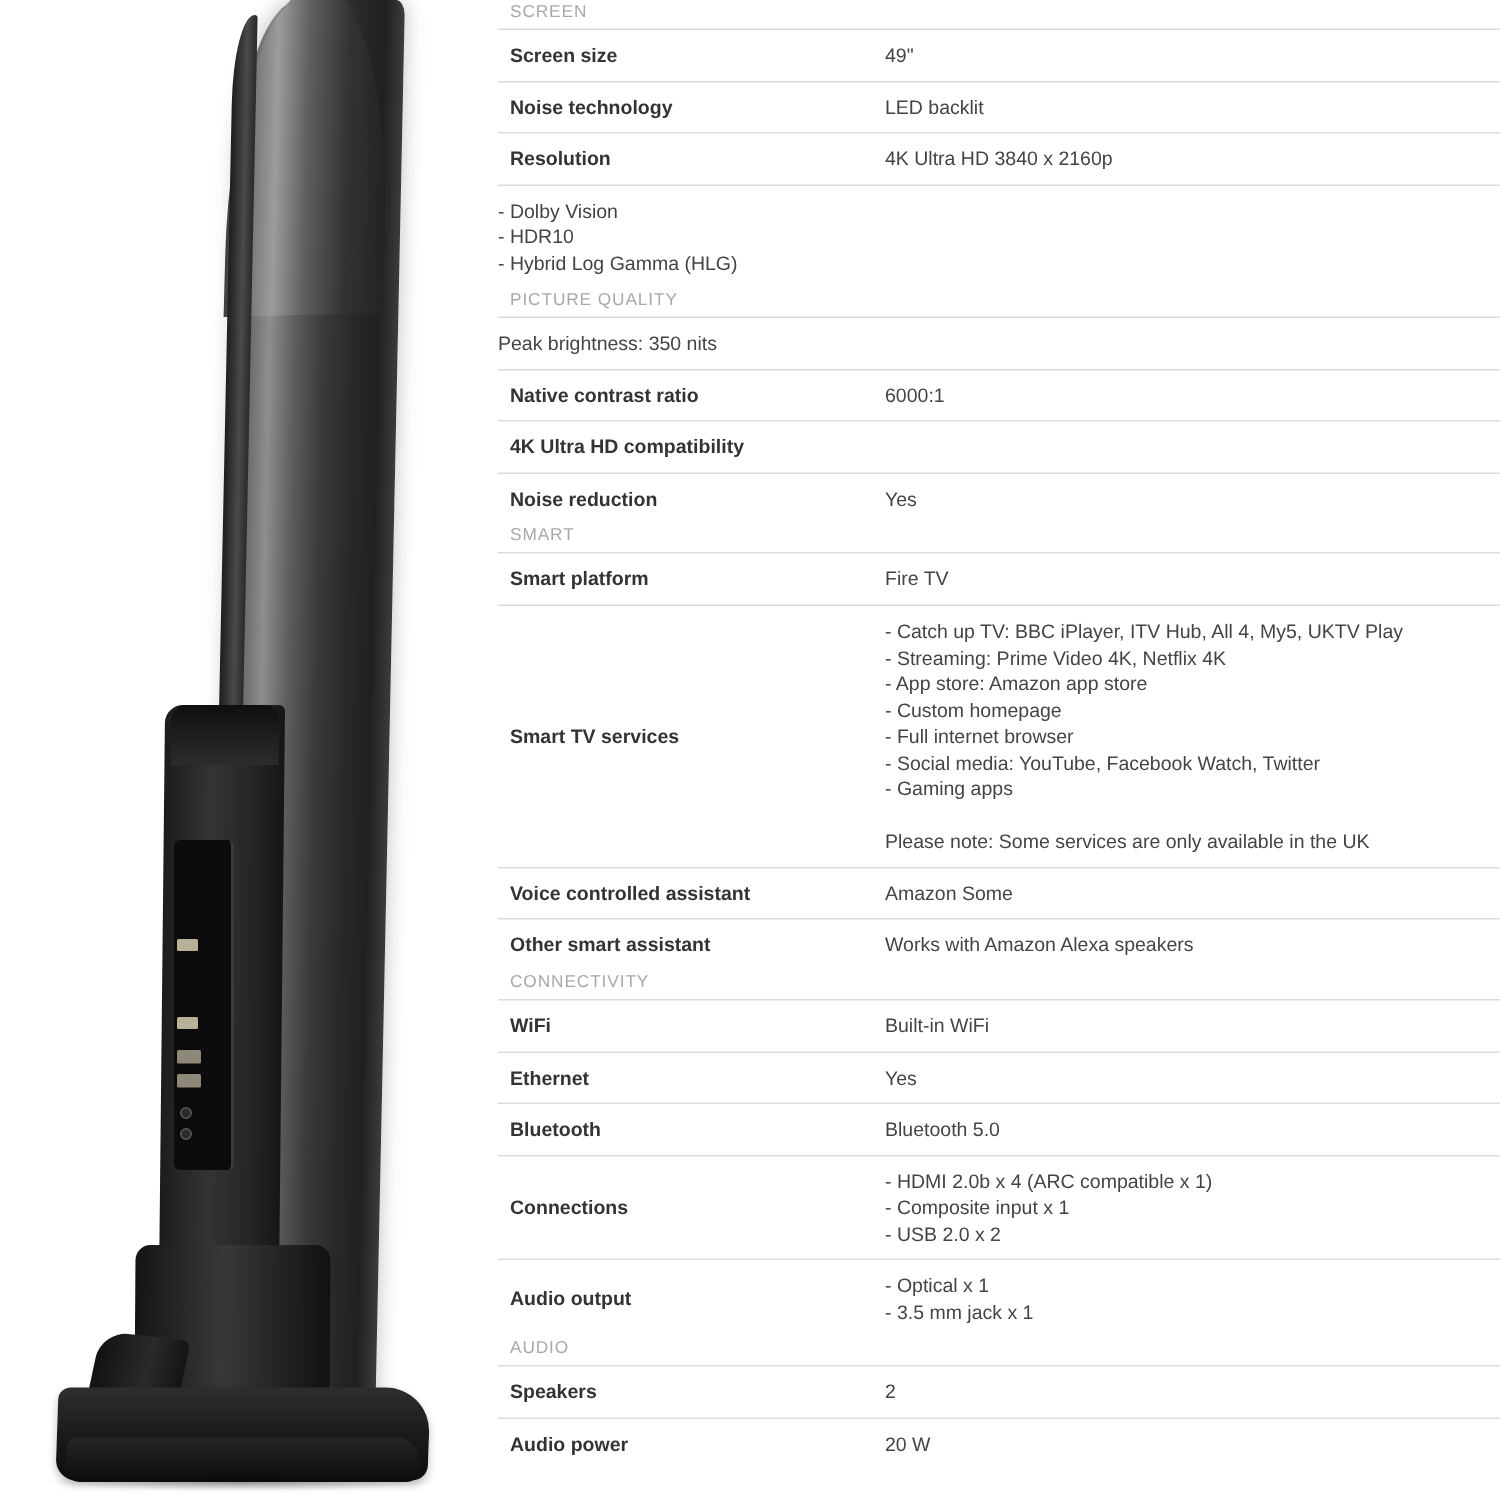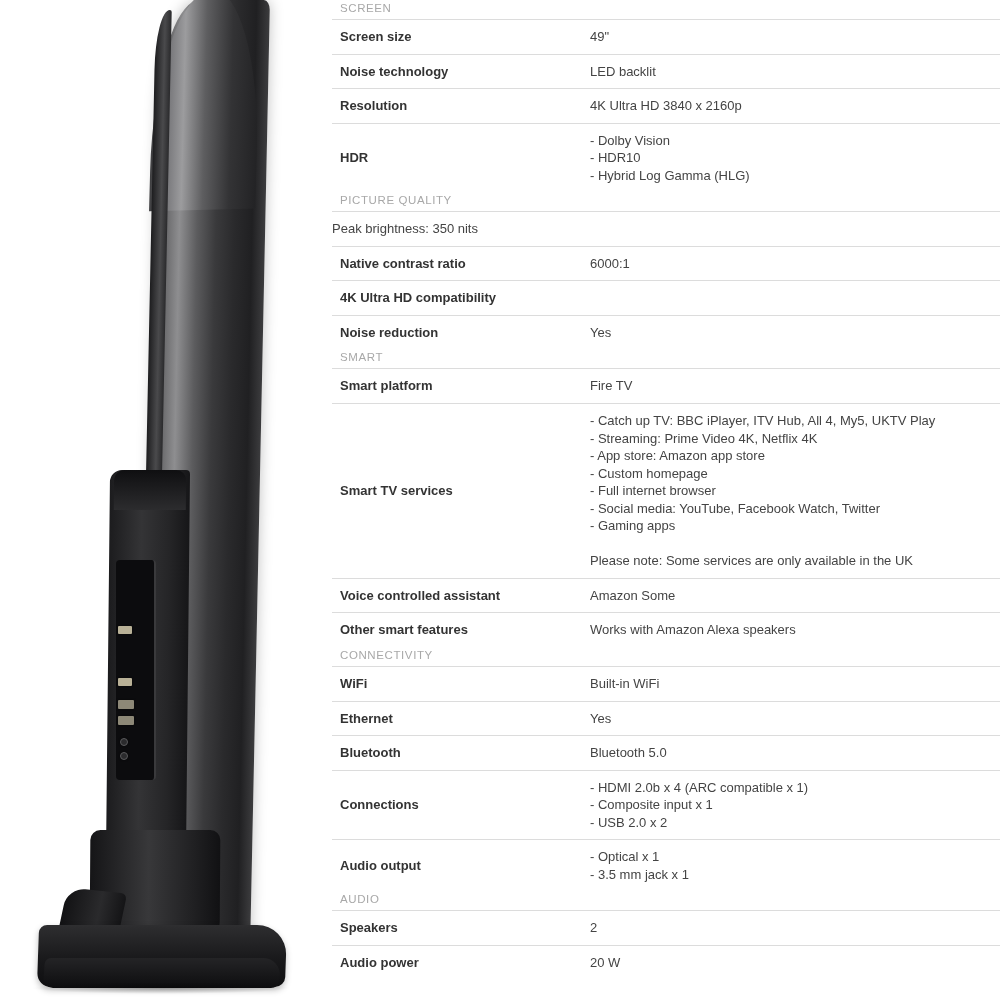--- a/index.html
+++ b/index.html
@@ -250,21 +250,20 @@
         </div>
         <div class="spec-row">
           <div class="spec-label">Noise technology</div>
           <div class="spec-value">LED backlit</div>
         </div>
         <div class="spec-row">
           <div class="spec-label">Resolution</div>
           <div class="spec-value">4K Ultra HD 3840 x 2160p</div>
         </div>
         <div class="spec-row">
-          <div class="spec-label">HDR</div>
           <div class="spec-value">- Dolby Vision
 - HDR10
 - Hybrid Log Gamma (HLG)</div>
         </div>
         <div class="spec-section">PICTURE QUALITY</div>
         <div class="spec-row">
           <div class="spec-value">Peak brightness: 350 nits</div>
         </div>
         <div class="spec-row">
           <div class="spec-label">Native contrast ratio</div>
@@ -292,21 +291,21 @@
 - Social media: YouTube, Facebook Watch, Twitter
 - Gaming apps
 
 Please note: Some services are only available in the UK</div>
         </div>
         <div class="spec-row">
           <div class="spec-label">Voice controlled assistant</div>
           <div class="spec-value">Amazon Some</div>
         </div>
         <div class="spec-row">
-          <div class="spec-label">Other smart features</div>
+          <div class="spec-label">Other smart assistant</div>
           <div class="spec-value">Works with Amazon Alexa speakers</div>
         </div>
         <div class="spec-section">CONNECTIVITY</div>
         <div class="spec-row">
           <div class="spec-label">WiFi</div>
           <div class="spec-value">Built-in WiFi</div>
         </div>
         <div class="spec-row">
           <div class="spec-label">Ethernet</div>
           <div class="spec-value">Yes</div>

